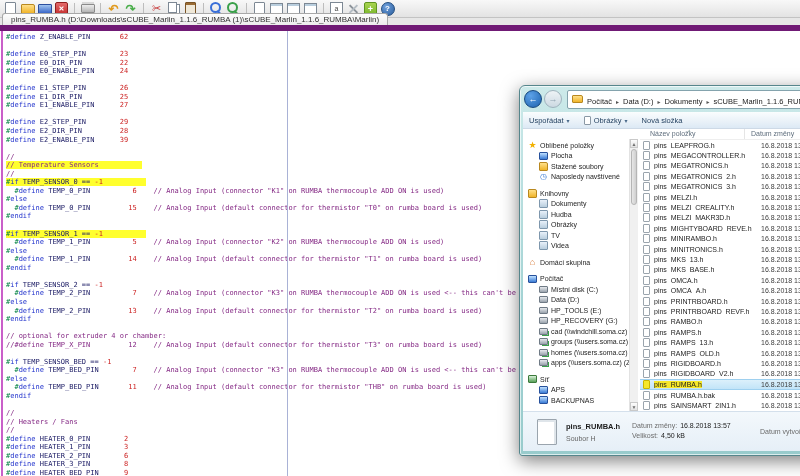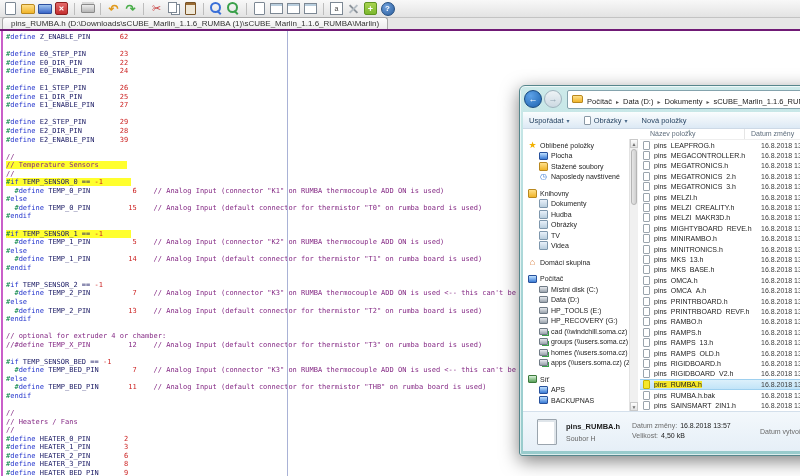--- a/index.html
+++ b/index.html
@@ -32,38 +32,38 @@
   .i-tile-horizontal::before,.i-tile-vertical::before,.i-cascade-windows::before {
     content:""; width:11px; height:9px; background:#fff; border:1px solid #7d8894;
     box-shadow:inset 0 2px 0 #b9cede; }
   .i-code-browser::before { content:"a"; width:11px; height:11px; background:#fff; border:1px solid #7d8894; font-size:7px; color:#444; }
   .i-settings::before { content:""; position:absolute; width:11px; height:2px; background:#8b9299; transform:rotate(45deg); left:2px; top:6px; }
   .i-settings::after  { content:""; position:absolute; width:11px; height:2px; background:#b4bcc4; transform:rotate(-45deg); left:2px; top:6px; }
   .i-plugins::before { content:"+"; width:11px; height:11px; background:linear-gradient(#a8d34f,#7cb82f); border:1px solid #5e9420; border-radius:2px; color:#fff; font-weight:bold; font-size:9px; }
   .i-help::before { content:"?"; width:12px; height:12px; background:radial-gradient(circle at 35% 30%,#6fa0dc,#2c5f9e); border:1px solid #224d80; border-radius:50%; color:#fff; font-size:8px; font-weight:bold; }
 
   .ed-tabbar { position:absolute; left:0; top:18px; width:800px; height:13px;
-    background:#e7e7e7; border-bottom:2px solid #701a75; display:flex; align-items:flex-end; }
+    background:#e7e7e7; border-bottom:6px solid #701a75; display:flex; align-items:flex-end; }
   .ed-tab { margin-left:2px; height:12px; padding:1px 8px 0 8px; font-size:8px; color:#333;
     background:linear-gradient(#fdfdfd,#ececec); border:1px solid #a8a8a8; border-bottom:none;
     border-radius:3px 3px 0 0; white-space:nowrap; }
 
   .ed-gutter { position:absolute; left:1px; top:31px; bottom:0; width:2px; background:#c95fc9; }
   .ed-margin { position:absolute; left:287px; top:31px; bottom:0; width:1px; background:#a9b2d6; }
 
   .code { position:absolute; left:6px; top:33px; right:0; bottom:0;
     font-family:"DejaVu Sans Mono", monospace; font-size:7px; line-height:8.55px;
     white-space:pre; }
   .cl { height:8.55px; }
   .c-h { color:#008040; }
   .c-d { color:#2233cc; }
   .c-i { color:#181862; }
   .c-n { color:#cc2222; }
   .c-c { color:#852a85; }
-  .hl { background:#ffff2e; padding-right:28px; }
+  .hl { background:#ffff2e; padding-right:43px; }
 
   
   .explorer { position:absolute; left:519px; top:85px; width:341px; height:371px;
     background:linear-gradient(180deg,#cdeaea,#a2d2d3 60%,#98cbcc);
     border:1px solid #56868c; border-radius:6px 6px 3px 3px;
     box-shadow:inset 0 0 0 1px rgba(255,255,255,.65), 0 5px 18px rgba(0,0,0,.5); }
 
   .ex-nav { position:absolute; left:0; top:0; right:0; height:26px; display:flex; align-items:center; padding:0 4px; }
   .navbtn { width:18px; height:18px; border-radius:50%; display:flex; align-items:center; justify-content:center;
     font-size:9px; margin-right:2px; flex:none; }
@@ -184,21 +184,21 @@
   <div class="ex-body">
     <div class="cmdbar">
       <span class="cmd">
           <span class="drop">Uspořádat</span>
         </span>
       <span class="cmd">
           <span class="mini-doc"></span>
           <span class="drop">Obrázky</span>
         </span>
       <span class="cmd">
-          <span>Nová položky</span>
+          <span>Nová složka</span>
         </span>
     </div>
     <div class="sidebar" id="sidebar">
         <div class="snode lvl0">
           <span class="si s-star"></span>
           <span>Oblíbené položky</span>
         </div>
         <div class="snode lvl1">
           <span class="si s-desktop"></span>
           <span>Plocha</span>

